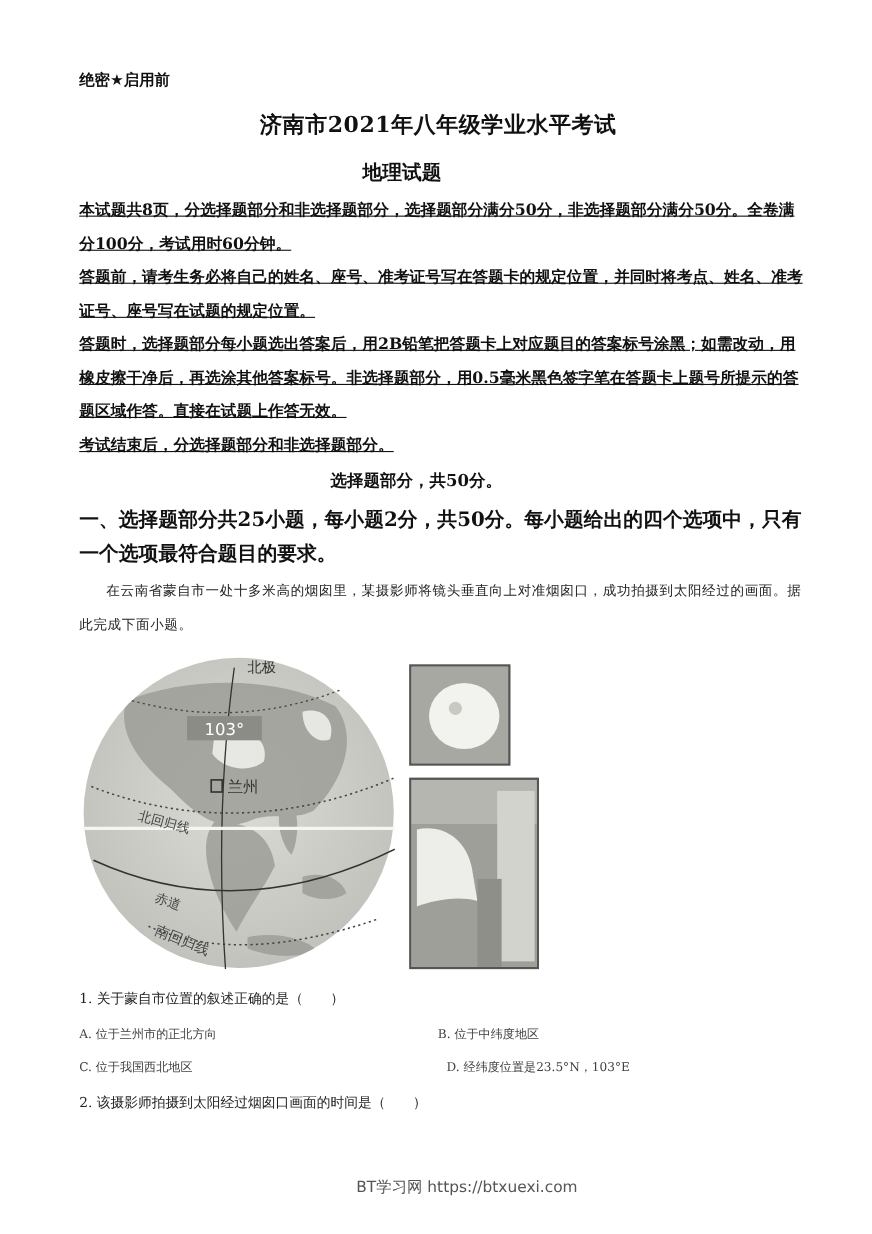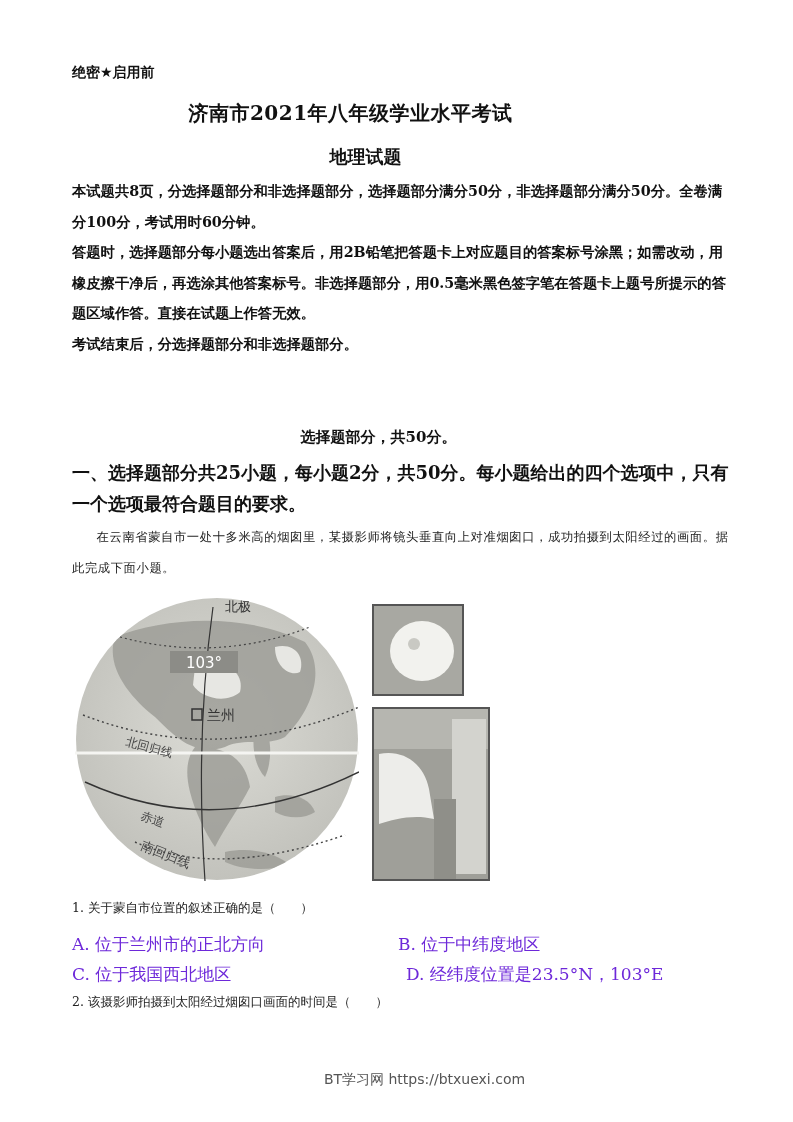--- a/index.html
+++ b/index.html
@@ -2,44 +2,45 @@
 <html><head>
   <meta charset="utf-8">
   <style>
     html, body { margin: 0; padding: 0; background: #ffffff; }
     body {
       width: 793px; height: 1122px; position: relative; overflow: hidden;
       font-family: "DejaVu Serif", "Liberation Serif", serif; color: #111;
     }
     .abs { position: absolute; }
     .secret { left: 72px; top: 64px; font-size: 14px; font-weight: bold; font-family: "DejaVu Sans", sans-serif; }
-    .title { left: 0; width: 701px; text-align: center; top: 100px; font-size: 20px; font-weight: bold; letter-spacing: 0.5px; }
+    .title { left: 0; width: 701px; text-align: center; top: 100px; font-size: 20px; font-weight: bold; letter-spacing: 0.5px; padding-left: 48px; }
     .subtitle { left: 0; width: 731px; text-align: center; top: 145px; font-size: 18px; font-weight: bold; }
     .instr { left: 72px; width: 660px; font-size: 14.3px; font-weight: bold; line-height: 30.5px; }
     .instr p { margin: 0; }
     .sec-head { left: 0; width: 757px; text-align: center; top: 428px; font-size: 15px; font-weight: bold; }
     .part-head { left: 72px; width: 660px; top: 457px; font-size: 18px; font-weight: bold; line-height: 31px; }
     .passage { left: 72px; width: 660px; top: 522px; font-size: 12.3px; line-height: 31px; text-indent: 2em; color: #222; letter-spacing: 0.6px; }
     .figure-globe { left: 75px; top: 597px; width: 284px; height: 284px; }
     .photo { border: 2px solid #555; background: #b9b9b4; }
     .photo-top { left: 372px; top: 604px; width: 88px; height: 88px; }
     .photo-bottom { left: 372px; top: 707px; width: 114px; height: 170px; }
     .q { left: 72px; font-size: 12.5px; color: #222; font-family: "DejaVu Serif", serif; }
-    .opt { font-size: 17px; color: #6d28d9; }
+    .opt { font-size: 11px; color: #404040; }
     .footer { left: 0; width: 793px; top: 1071px; text-align: center; font-family: "DejaVu Sans", sans-serif; font-size: 14px; color: #555; padding-left: 28px; }
   </style>
 </head>
 <body>
 
 <div class="abs secret">绝密★启用前</div>
 <div class="abs title">济南市2021年八年级学业水平考试</div>
 <div class="abs subtitle">地理试题</div>
 
-<div class="abs instr" style="top:176px;">
+<div class="abs instr" style="top:176px;text-decoration:underline;">
   <p>本试题共8页，分选择题部分和非选择题部分，选择题部分满分50分，非选择题部分满分50分。全卷满分100分，考试用时60分钟。</p>
+  <p>答题前，请考生务必将自己的姓名、座号、准考证号写在答题卡的规定位置，并同时将考点、姓名、准考证号、座号写在试题的规定位置。</p>
   <p>答题时，选择题部分每小题选出答案后，用2B铅笔把答题卡上对应题目的答案标号涂黑；如需改动，用橡皮擦干净后，再选涂其他答案标号。非选择题部分，用0.5毫米黑色签字笔在答题卡上题号所提示的答题区域作答。直接在试题上作答无效。</p>
   <p>考试结束后，分选择题部分和非选择题部分。</p>
 </div>
 
 <div class="abs sec-head">选择题部分，共50分。</div>
 <div class="abs part-head">一、选择题部分共25小题，每小题2分，共50分。每小题给出的四个选项中，只有一个选项最符合题目的要求。</div>
 <div class="abs passage">在云南省蒙自市一处十多米高的烟囱里，某摄影师将镜头垂直向上对准烟囱口，成功拍摄到太阳经过的画面。据此完成下面小题。</div>
 
 <div class="abs figure-globe">
   <svg width="284" height="284" viewBox="0 0 284 284">

